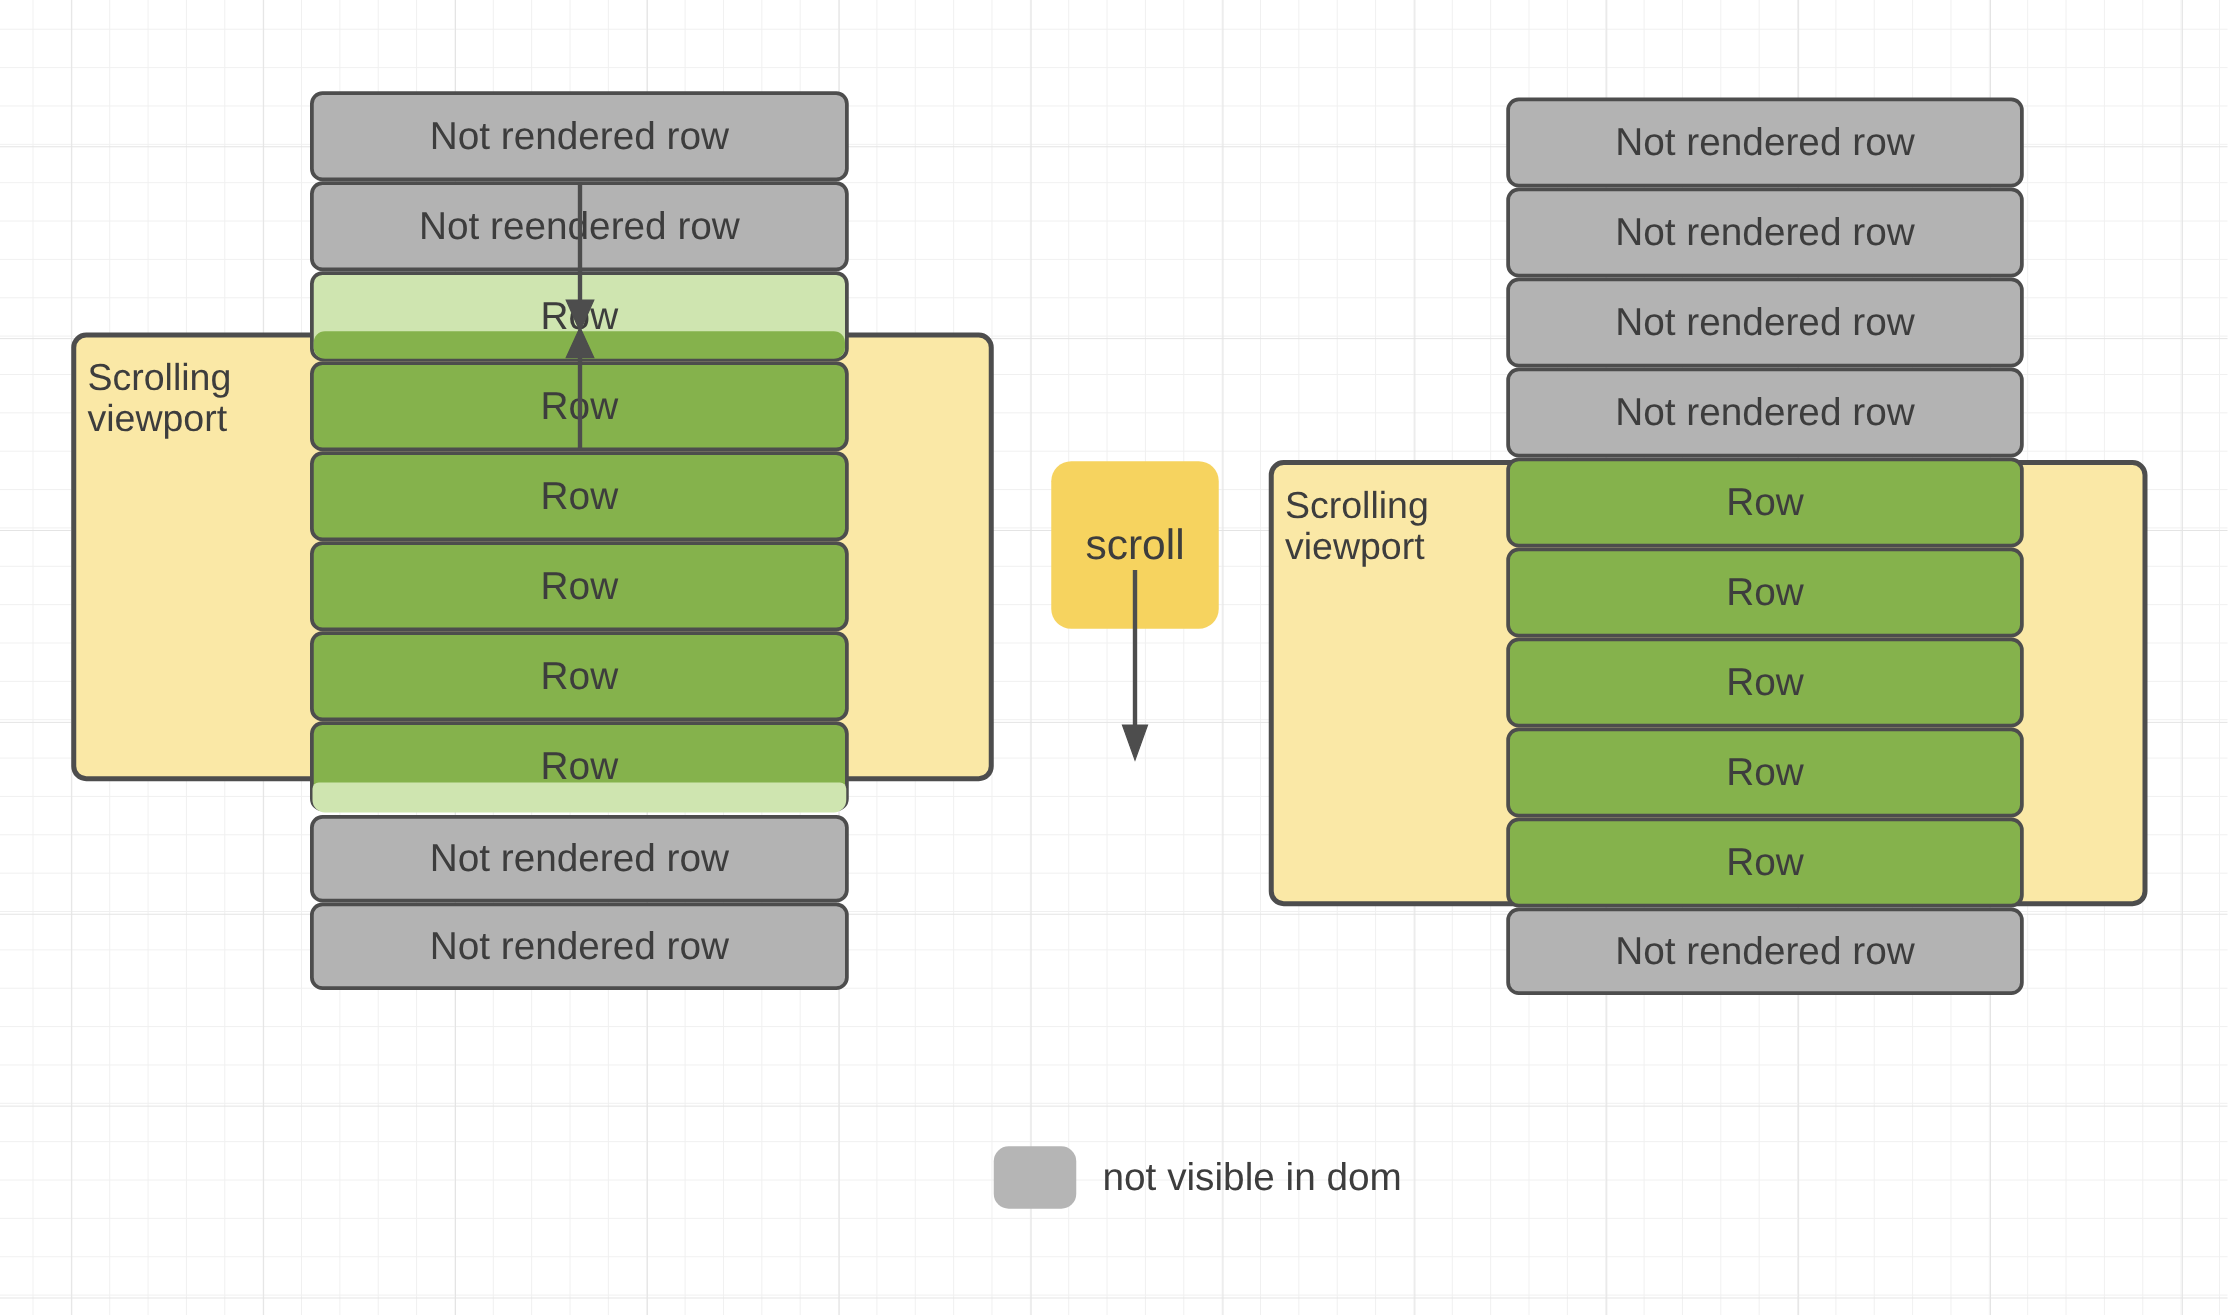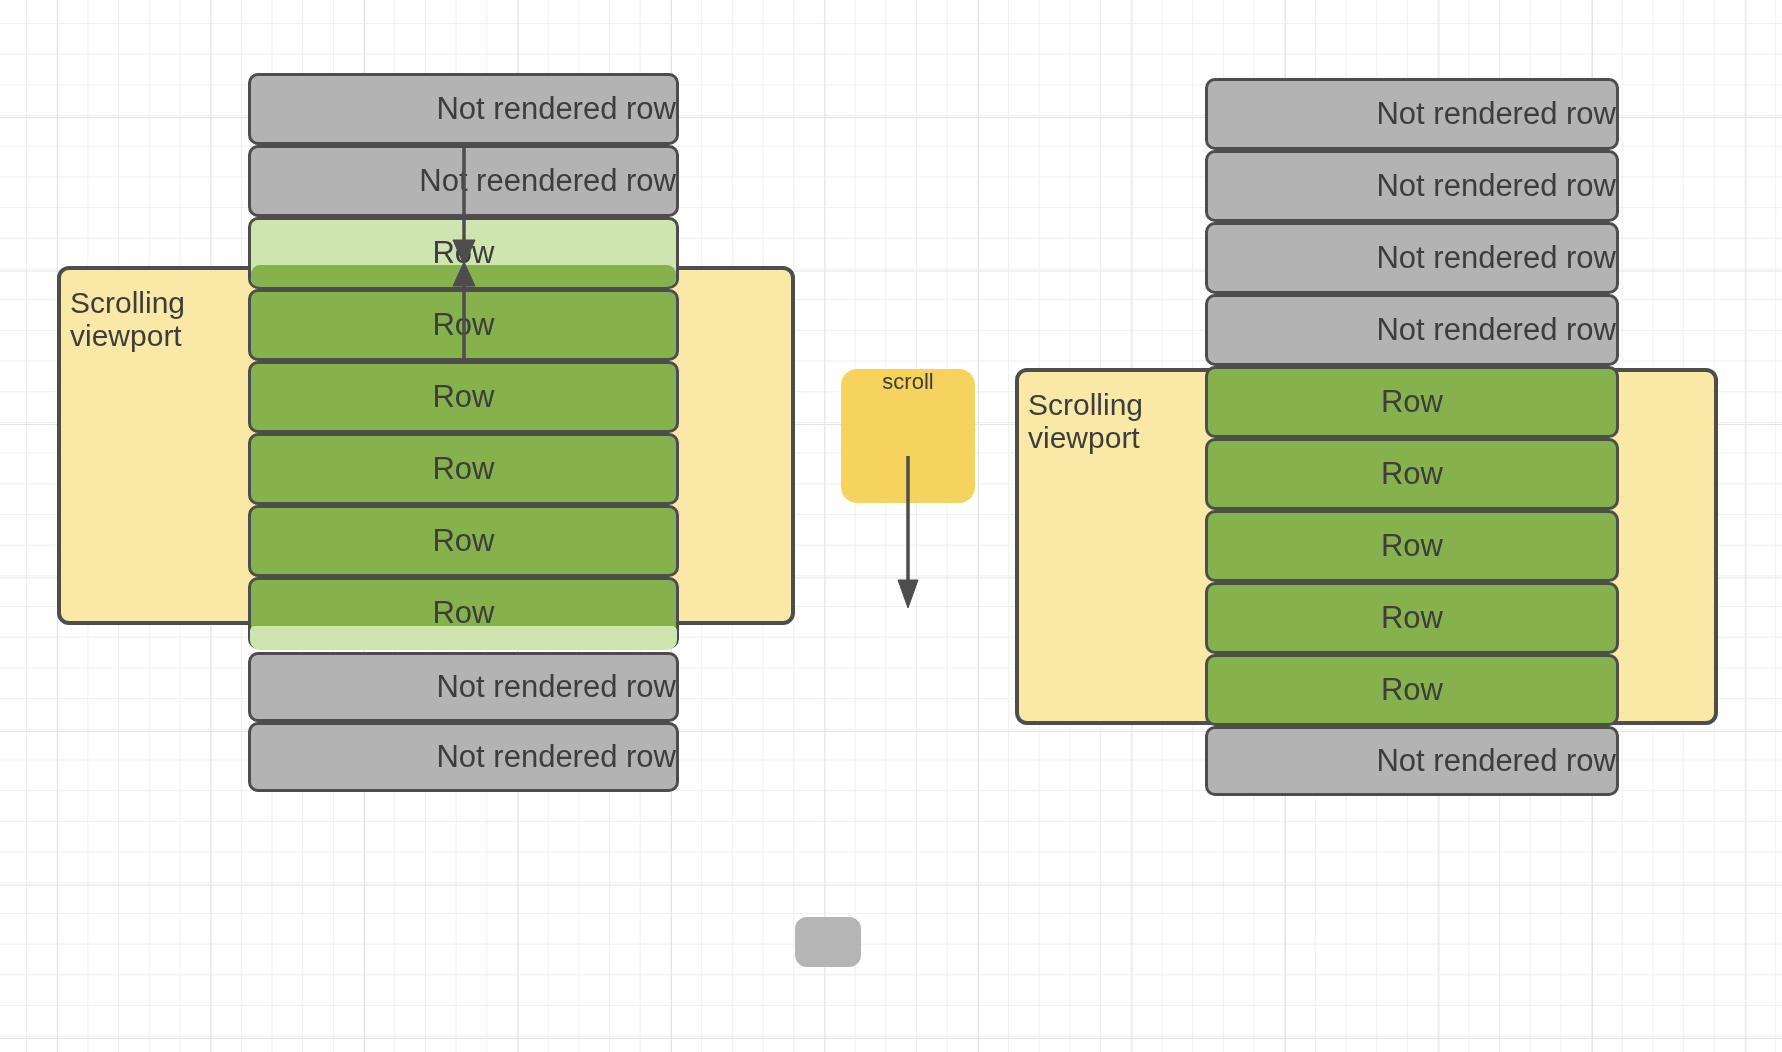--- a/index.html
+++ b/index.html
@@ -31,37 +31,37 @@
   .stack-left{left:248px;top:73px;width:431px;}
   .stack-right{left:1205px;top:78px;width:414px;}
   .row{
     position:relative;box-sizing:border-box;height:72px;
     border:3.5px solid var(--stroke);border-radius:10px;
     display:flex;align-items:center;justify-content:center;
     font-size:31px;color:var(--text);
   }
   .row.short{height:70px;}
   .row span{position:relative;z-index:1;}
-  .row-hidden{background:var(--gray);justify-content:flex-end;}
+  .row-hidden{background:var(--gray);}
   .row-visible{background:var(--green);}
   .row-partial-top{background:var(--light-green);}
   .row-partial-top::after{
     content:"";position:absolute;left:0;right:0;top:45px;bottom:-1px;
     background:var(--green);border-radius:9px;
   }
   .row-partial-bottom{background:var(--green);}
   .row-partial-bottom::after{
     content:"";position:absolute;left:-1px;right:-1px;bottom:-4px;height:24px;
     background:var(--light-green);border-radius:5px 5px 10px 10px;
   }
   .scroll-box{
     position:absolute;left:841px;top:369px;width:134px;height:134px;
     background:var(--yellow-deep);border-radius:16px;z-index:2;
-    display:flex;align-items:flex-start;justify-content:center;
-    font-size:22px;color:var(--text);
+    display:flex;align-items:center;justify-content:center;
+    font-size:34px;color:var(--text);
   }
   .overlay{position:absolute;left:0;top:0;z-index:5;pointer-events:none;}
   .legend{
     position:absolute;left:795px;top:917px;z-index:2;
     display:flex;flex-direction:column;gap:11px;
   }
   .legend-item{display:flex;align-items:center;}
   .legend-swatch{
     box-sizing:border-box;width:66px;height:50px;border-radius:12px;flex:0 0 auto;
   }
@@ -160,16 +160,17 @@
     </g>
     <g stroke="#4d4d4d" fill="#4d4d4d" stroke-width="3.5">
       <line x1="908" y1="456" x2="908" y2="582"></line>
       <path d="M 898 580 L 918 580 L 908 608 Z" stroke-width="1"></path>
     </g>
   </svg>
 
   <div class="legend">
       <div class="legend-item">
         <div class="legend-swatch swatch-gray"></div>
+        <span class="legend-label">not visible in dom</span>
       </div>
     </div>
 
 </div>
 
 </body></html>

